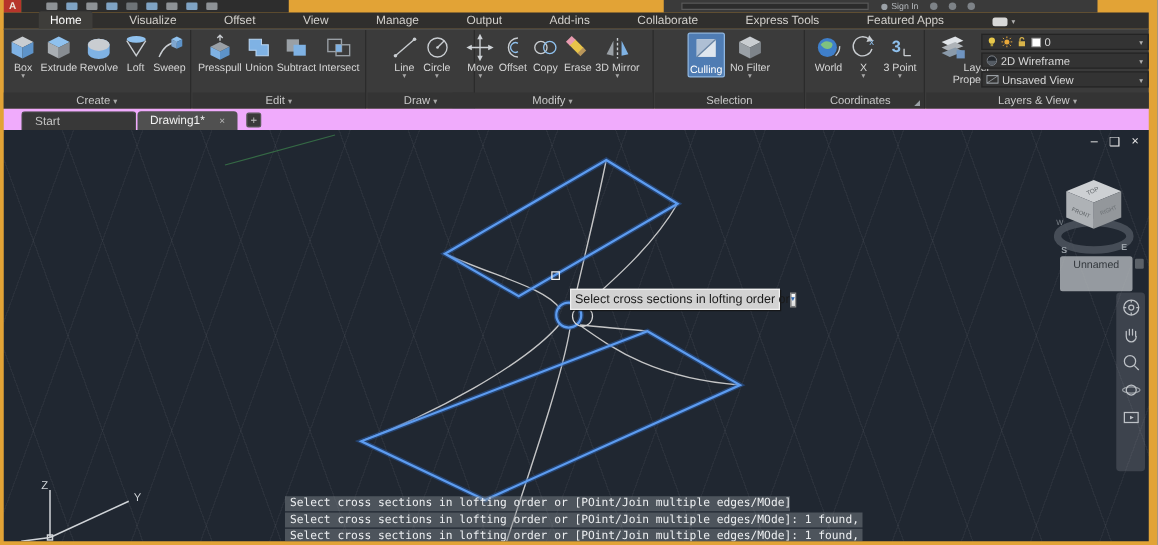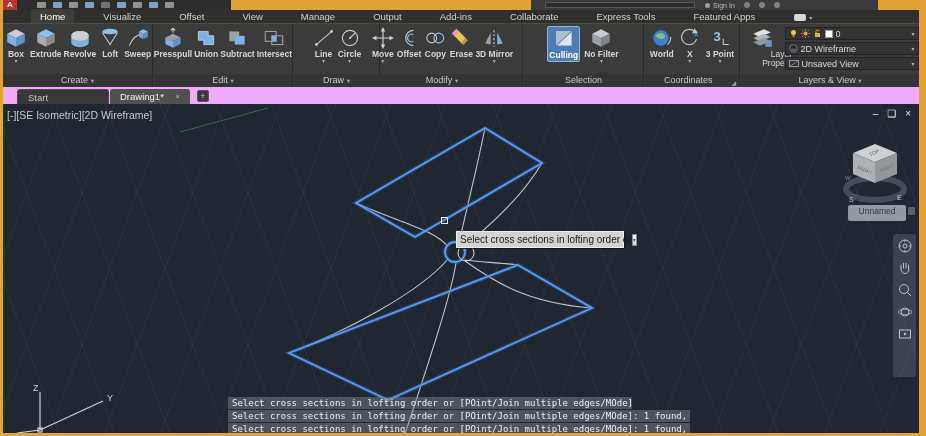--- a/index.html
+++ b/index.html
@@ -30,21 +30,21 @@
   .ribbon-toggle s { color:#b0b0b0; font-size:6px; text-decoration:none; }
 
   
   .ribbon { position:absolute; left:0; top:23px; width:916px; height:64px; background:#3b3b3b; border-top:1px solid #4a4a48; }
   .panel { position:absolute; top:0; height:64px; border-right:1px solid #2b2b2b; }
   .pbody { height:50px; display:flex; justify-content:center; align-items:flex-start; padding-top:2px; }
   .pfoot { height:13px; background:#343434; font-size:9px; color:#c9c9c9; text-align:center; line-height:13px; }
   .pfoot s { text-decoration:none; font-size:6.5px; color:#a8a8a8; }
   .launcher { float:right; margin:3px 3px 0 0; font-size:6px; color:#9aa0a6; }
   .rbtn { display:flex; flex-direction:column; align-items:center; font-size:8.5px; color:#d6d6d6; line-height:1.05; padding:1px 1px; cursor:default; }
-  .rbtn .cap { margin-top:1px; text-align:center; white-space:nowrap;font-weight:bold; }
+  .rbtn .cap { margin-top:1px; text-align:center; white-space:nowrap; }
   .rbtn .cap2 { margin-top:1px; text-align:center; white-space:normal; width:38px; }
   .rbtn s { text-decoration:none; font-size:6px; color:#a8a8a8; line-height:5px; }
   .culling { background:#4f7cb3; border:1px solid #8fb6e0; border-radius:2px; color:#ffffff; }
   
   .lv-wrap { display:flex; gap:3px; }
   .combo-col { display:flex; flex-direction:column; gap:2px; width:134px; padding-top:1px; }
   .combo { height:13px; background:#333333; border:1px solid #242424; display:flex; align-items:center; font-size:9px; color:#d8d8d8; padding:0 3px; gap:3px; }
   .combo .flex { flex:1; overflow:hidden; white-space:nowrap; }
   .combo s { text-decoration:none; font-size:6px; color:#b0b0b0; }
   .mini { display:inline-flex; }
@@ -63,21 +63,21 @@
       repeating-linear-gradient(70deg, rgba(255,255,255,0.045) 0 1px, transparent 1px 52px),
       repeating-linear-gradient(110deg, rgba(255,255,255,0.04) 0 1px, transparent 1px 52px);
   }
   .vp-label { position:absolute; left:4px; top:5px; font-size:10.5px; color:#c8c8c8; }
   .vp-controls { position:absolute; right:8px; top:4px; display:flex; gap:9px; color:#e8e8e8; font-size:10px; }
   .vp-controls span { cursor:default; }
   svg.scene { position:absolute; left:0; top:0; }
 
   
   .viewcube { position:absolute; right:12px; top:32px; width:64px; height:80px; }
-  .vc-pill { position:absolute; right:13px; top:101px; width:58px; height:16px; background:rgba(170,175,180,0.85); border-radius:2px; color:#33383d; font-size:8.5px; text-align:center; line-height:12px; }
+  .vc-pill { position:absolute; right:13px; top:101px; width:58px; height:28px; background:rgba(170,175,180,0.85); border-radius:2px; color:#33383d; font-size:8.5px; text-align:center; line-height:12px; }
   .vc-pill-box { position:absolute; right:4px; top:103px; width:7px; height:8px; background:rgba(150,155,160,0.5); border-radius:1px; }
 
   
   .navbar { position:absolute; right:3px; top:130px; width:23px; height:143px; background:rgba(165,170,176,0.22); border-radius:3px; display:flex; flex-direction:column; align-items:center; padding-top:4px; gap:6px; }
   .navbar svg { display:block; opacity:0.85; }
 
   
   .pickbox { position:absolute; left:438px; top:113px; width:7px; height:7px; border:1px solid #ececec; }
 
   
@@ -447,21 +447,20 @@
       <g stroke="#d0d4d8" stroke-width="1.2" fill="none">
         <line x1="37" y1="326" x2="37" y2="288"></line>
         <line x1="37" y1="326" x2="100" y2="297"></line>
         <line x1="37" y1="326" x2="14" y2="329"></line>
         <rect x="35" y="324" width="4" height="4"></rect>
       </g>
       <text x="30" y="287" font-size="9" fill="#d0d4d8" font-family="Liberation Sans">Z</text>
       <text x="104" y="297" font-size="9" fill="#d0d4d8" font-family="Liberation Sans">Y</text>
     </svg>
 
-    <div class="vp-label">[-][SE Isometric][2D Wireframe]</div>
 
     <div class="vp-controls">
       <span>–</span>
       <span>❑</span>
       <span>×</span>
     </div>
 
     <svg class="viewcube" viewBox="0 0 64 80">
       <ellipse cx="32" cy="53" rx="29" ry="11" fill="none" stroke="#4e555e" stroke-width="6" opacity="0.85"></ellipse>
       <polygon points="32,8 54,17 32,26 10,17" fill="#cdd0d3"></polygon>

